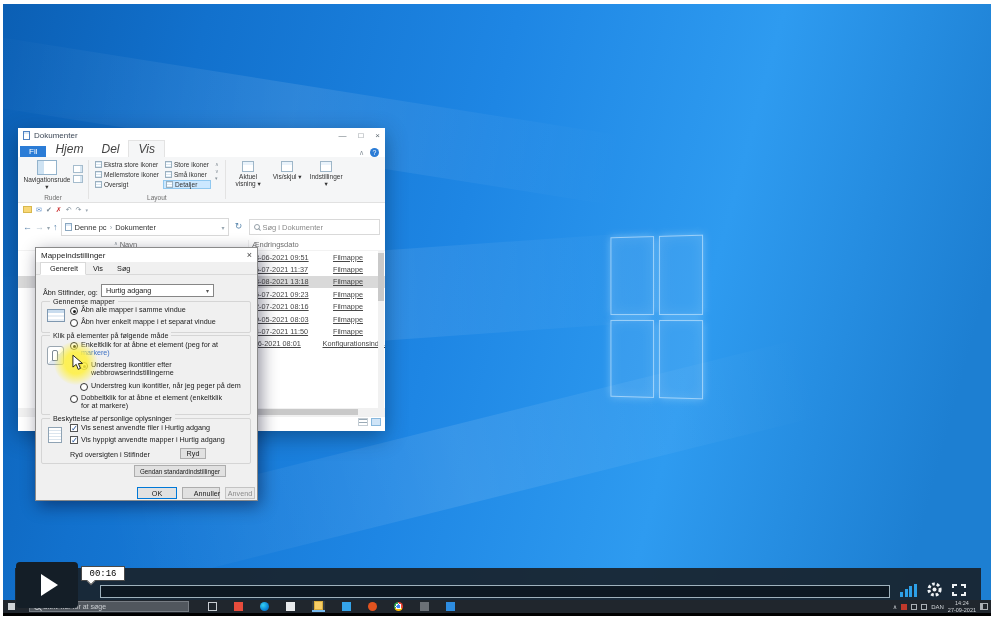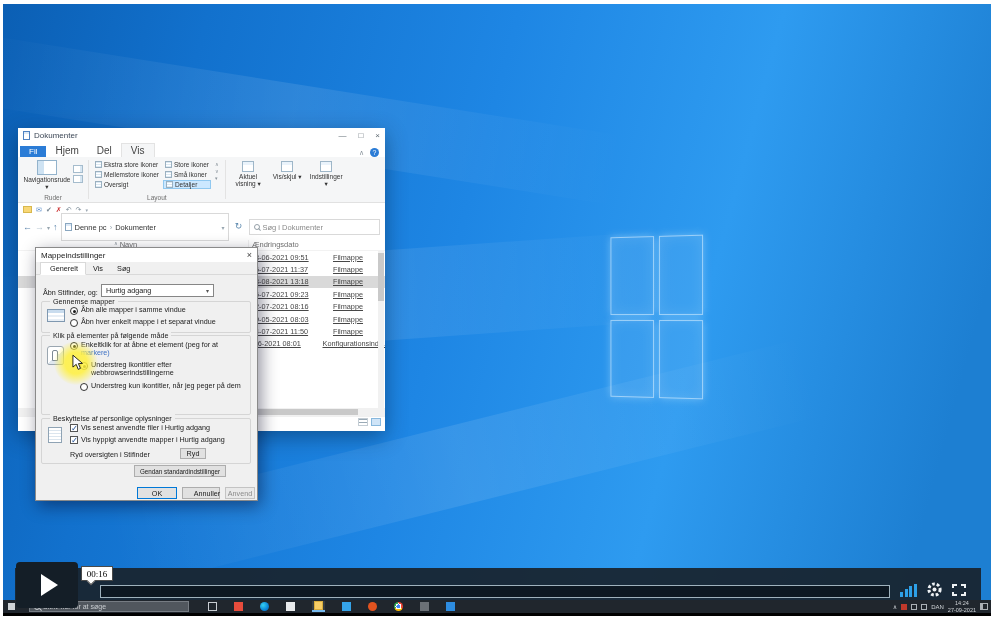--- a/index.html
+++ b/index.html
@@ -18,21 +18,21 @@
   
   #ex { position:absolute; left:15px; top:124px; width:367px; height:303px; background:#fff; z-index:2;
     box-shadow:0 6px 20px rgba(0,30,60,0.45); font-size:8px; color:#333; display:flex; flex-direction:column; }
   .ex-title { height:15px; display:flex; align-items:center; gap:4px; padding:0 5px; background:#fff; }
   .doc-ic { width:7px; height:9px; border:1px solid #4f82c2; background:linear-gradient(#dce9f7 0 2px,#fff 2px); flex:none; }
   .ex-title .t { font-size:8px; color:#3c4756; }
   .wbtns { margin-left:auto; display:flex; gap:12px; color:#5f6a72; font-size:8px; }
   .wbtns span { cursor:default; }
   .ex-tabs { height:14px; display:flex; align-items:flex-end; background:#fff; padding:0 2px; }
   .fil { background:#2b7cd6; color:#fff; padding:1px 9px; font-size:8px; }
-  .tab { padding:1px 9px; font-size:10px; color:#444; }
+  .tab { padding:1px 9px; font-size:12px; color:#444;font-style:italic; }
   .tab.active { background:#f5f6f7; border:1px solid #e3e3e3; border-bottom:none; }
   .tabright { margin-left:auto; display:flex; align-items:center; gap:6px; padding-right:4px; }
   .collapse { color:#8a949c; font-size:7px; }
   .help { width:9px; height:9px; border-radius:50%; background:#2b7cd6; color:#fff; font-size:7px; text-align:center; line-height:9px; }
   .ex-ribbon { height:46px; background:#f5f6f7; border-bottom:1px solid #e1e1e1; display:flex; }
   .rgroup { position:relative; padding:3px 4px 9px; }
   .glabel { position:absolute; bottom:1px; left:0; width:100%; text-align:center; font-size:6.5px; color:#6e6e6e; }
   .vsep { width:1px; background:#e3e3e3; margin:3px 0; }
   .navbig { width:50px; text-align:center; font-size:6.5px; color:#333; }
   .navbig .ic { width:20px; height:15px; margin:0 auto 1px; border:1px solid #93b3cc; background:linear-gradient(to right,#cfe3f3 0 6px,#fff 6px); }
@@ -45,21 +45,21 @@
   .lopt.sel { background:#cce8ff; border:1px solid #90c8f0; }
   .updown { display:flex; flex-direction:column; justify-content:center; gap:1px; color:#8a949c; font-size:5px; padding:0 2px 8px; }
   .vbtn { width:37px; text-align:center; font-size:6.5px; color:#333; padding-top:1px; }
   .vbtn .ic { width:12px; height:11px; margin:0 auto 1px; border:1px solid #9eb6c8; background:linear-gradient(#eaf3fb 0 3px,#fff 3px); }
   .ex-qat { height:13px; background:#fff; display:flex; align-items:center; gap:4px; padding:0 5px; font-size:7px; }
   .qfold { width:9px; height:7px; background:#f8d775; border:1px solid #d8b84e; }
   .ex-addr { height:22px; background:#fff; display:flex; align-items:center; gap:3px; padding:0 5px; }
   .nav-ar { font-size:9px; color:#5f87ad; }
   .nav-ar.dis { color:#b9c7d2; }
   .nav-ar.sm { font-size:6px; color:#98a6b0; }
-  .addr-box { width:168px; height:28px; border:1px solid #d9d9d9; display:flex; align-items:center; gap:3px; padding:0 3px; font-size:7.5px; color:#333; }
+  .addr-box { width:168px; height:18px; border:1px solid #d9d9d9; display:flex; align-items:center; gap:3px; padding:0 3px; font-size:7.5px; color:#333; }
   .addr-box .pc-ic { width:7px; height:8px; border:1px solid #8aa7c0; background:linear-gradient(#dce9f7 0 2px,#fff 2px); flex:none; }
   .addr-box .dd { margin-left:auto; color:#98a6b0; font-size:6px; }
   .refresh { width:14px; height:16px; text-align:center; line-height:15px; color:#5a87ad; font-size:9px; }
   .search-box { flex:1; height:16px; border:1px solid #d9d9d9; display:flex; align-items:center; gap:3px; padding:0 4px; color:#8a8a8a; font-size:7.5px; }
   .mag { width:6px; height:6px; border:1px solid #95a0a8; border-radius:50%; position:relative; flex:none; }
   .mag::after { content:""; position:absolute; width:3px; height:1px; background:#95a0a8; transform:rotate(45deg); right:-2.5px; bottom:-1px; }
   .ex-cols { height:13px; display:flex; align-items:center; font-size:7.5px; color:#6f6f6f; border-bottom:1px solid #f2f2f2; }
   .col-name { width:230px; padding-left:96px; }
   .sortmark { font-size:5px; vertical-align:2px; margin-right:2px; color:#8a949c; }
   .col-mod { width:82px; border-left:1px solid #f0f0f0; padding-left:3px; }
@@ -120,22 +120,22 @@
   #btn-ok { left:101px; top:239px; width:40px; height:12px; border:1px solid #0078d7; }
   #btn-cancel { left:146px; top:239px; width:38px; height:12px;padding-left:12px; }
   #btn-apply { left:189px; top:239px; width:30px; height:12px; color:#8a8a8a; border-color:#c3c3c3; background:#e9e9e9; }
   #clear-row { position:absolute; left:28px; top:31px; }
 
   
   #pbar { position:absolute; left:12px; top:564px; width:966px; height:32px; background:rgba(24,37,48,0.95); z-index:6; }
   #playbtn { position:absolute; left:13px; top:558px; width:62px; height:46px; background:#141e27; border-radius:4px;
     display:flex; align-items:center; justify-content:center; z-index:7; }
   #playbtn .tri { width:0; height:0; border-left:17px solid #fff; border-top:11px solid transparent; border-bottom:11px solid transparent; margin-left:5px; }
-  #tooltip { position:absolute; left:78px; top:562px; width:32px; height:15px; background:#fff; border:1px solid #4a4a4a; z-index:8;
-    font-family:Liberation Serif, serif; font-size:9px; color:#000; display:flex; align-items:center; justify-content:center; }
+  #tooltip { position:absolute; left:78px; top:562px; width:44px; height:15px; background:#fff; border:1px solid #4a4a4a; z-index:8;
+    font-family:Liberation Mono, monospace; font-size:9px; color:#000; display:flex; align-items:center; justify-content:center; }
   #tooltip::after { content:""; position:absolute; left:6px; bottom:-3.5px; width:5px; height:5px; background:#fff;
     border-right:1px solid #4a4a4a; border-bottom:1px solid #4a4a4a; transform:rotate(45deg); }
   #seek { position:absolute; left:97px; top:581px; width:790px; height:13px; border:1px solid #9fb2bd; background:#0d1822; z-index:7; }
   #vol { position:absolute; left:897px; top:580px; display:flex; align-items:flex-end; gap:1.5px; z-index:7; }
   #vol span { width:3px; background:#2da0e8; display:block; }
   #gear { position:absolute; left:923px; top:577px; z-index:7; }
   #fs { position:absolute; left:949px; top:580px; width:14px; height:12px; z-index:7; }
   #fs span { position:absolute; width:5px; height:4px; border:2px solid #eef2f5; }
   #fs .c1 { left:0; top:0; border-right:none; border-bottom:none; }
   #fs .c2 { right:0; top:0; border-left:none; border-bottom:none; }
@@ -403,20 +403,24 @@
         <span class="lbl"><span>Enkeltklik for at åbne et element (peg for at </span><span class="lnk">markere)</span></span>
       </div>
       <div class="opt" style="left:38px; top:25px;">
         <span class="radio sel"></span>
         <span class="lbl" style="max-width:118px;">Understreg ikontitler efter webbrowserindstillingerne</span>
       </div>
       <div class="opt" style="left:38px; top:46px;">
         <span class="radio"></span>
         <span class="lbl">Understreg kun ikontitler, når jeg peger på dem</span>
       </div>
+      <div class="opt" style="left:28px; top:58px;">
+        <span class="radio"></span>
+        <span class="lbl" style="max-width:150px;">Dobbeltklik for at åbne et element (enkeltklik for at markere)</span>
+      </div>
     </div>
     <div id="glow"></div>
     <svg id="cursor" viewBox="0 0 12 18">
       <path d="M1,1 L1,14 L4.6,11 L6.8,16.5 L9.2,15.4 L7,10.2 L11.4,10 Z" fill="#fff" stroke="#000" stroke-width="0.9"></path>
     </svg>
 
     <div class="grp" id="grp-priv">
       <span class="grp-legend">Beskyttelse af personlige oplysninger</span>
       <span class="priv-ic"></span>
       <div class="opt" style="left:28px; top:5px;">

